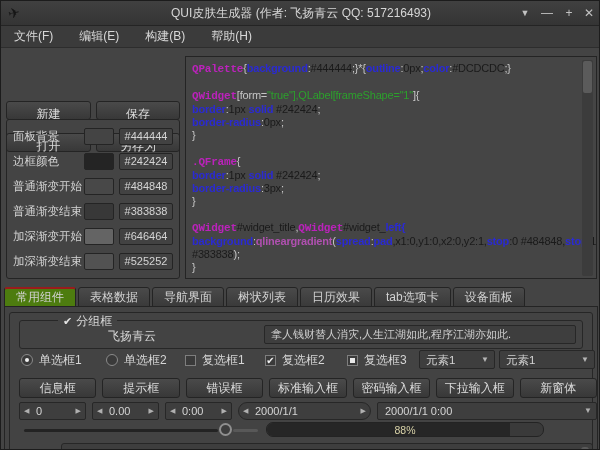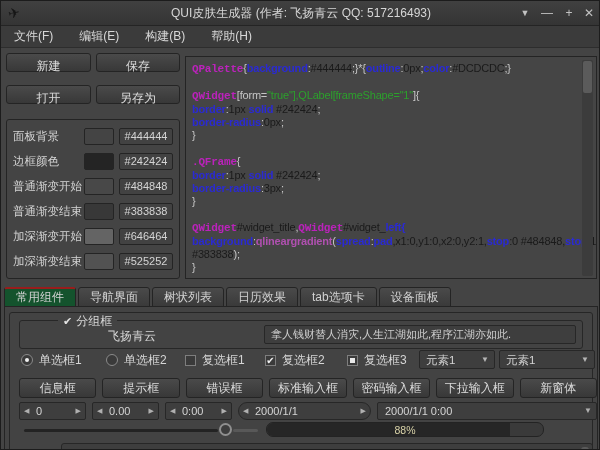--- a/index.html
+++ b/index.html
@@ -24,21 +24,21 @@
   .wb-max { right:22px; }
   .wb-close { right:2px; }
   
   .menubar { position:absolute; left:0; top:25px; width:600px; height:22px;
     background:#3b3b3b; border-bottom:1px solid #2d2d2d; }
   .menu-item { display:inline-block; padding:0 13px; line-height:21px; font-size:12px; color:#d8d8d8; }
   
   .btn { background:linear-gradient(#4a4a4a,#383838); border:1px solid #242424;
     border-radius:3px; color:#DCDCDC; font-size:12px; text-align:center; cursor:default; }
   
-  .file-btn { position:absolute; height:19px; line-height:25px; }
+  .file-btn { position:absolute; height:19px; line-height:25px;margin-top:48px; }
   #color-frame { position:absolute; left:5px; top:118px; width:174px; height:160px;
     border:1px solid #242424; border-radius:3px; display:flex; flex-direction:column;
     justify-content:space-between; padding:7px 6px; }
   .color-row { display:flex; align-items:center; height:18px; }
   .clabel { flex:1; font-size:11.5px; color:#d4d4d4; white-space:nowrap; }
   .swatch { width:30px; height:17px; border:1px solid #242424; border-radius:2px; }
   .chex { width:54px; height:17px; margin-left:5px; border:1px solid #242424; border-radius:2px;
     background:#424242; font-size:11px; line-height:15px; text-align:center; color:#d4d4d4; }
   
   #editor { position:absolute; left:184px; top:55px; width:412px; height:223px;
@@ -53,21 +53,21 @@
   .tk-e { color:#b050b0; font-weight:bold; }
   #ed-scroll { position:absolute; right:3px; top:3px; width:11px; height:216px;
     background:#3c3c3c; border-radius:2px; }
   #ed-thumb { position:absolute; left:1px; top:1px; width:9px; height:32px;
     background:#5b5b5b; border-radius:2px; }
   
   #tabs { position:absolute; left:3px; top:286px; height:20px; display:flex; }
   .tab { padding:0 11px; margin-right:2px; line-height:18px; font-size:12px; color:#d2d2d2;
     background:linear-gradient(#4a4a4a,#3a3a3a); border:1px solid #242424;
     border-top-left-radius:3px; border-top-right-radius:3px; height:20px; }
-  .tab.active { background:#14532d; border-top:2px solid #991c1c; border-bottom:1px solid #3e3e3e;
+  .tab.active { background:#4d7c0f; border-top:2px solid #991c1c; border-bottom:1px solid #3e3e3e;
     line-height:17px; }
   #pane { position:absolute; left:3px; top:305px; width:594px; height:150px;
     border:1px solid #242424; background:#434343; }
   #inner-frame { position:absolute; left:8px; top:311px; width:584px; height:145px;
     border:1px solid #262626; border-radius:3px; }
   
   #groupbox { position:absolute; left:18px; top:319px; width:564px; height:29px;
     border:1px solid #272727; border-radius:3px; }
   #gb-title { position:absolute; left:38px; top:-8px; background:#434343; padding:0 5px;
     font-size:12px; color:#d8d8d8; }
@@ -196,20 +196,21 @@
         <div class="code-line"><span class="tk-n">}</span></div>
         <div class="code-line">&nbsp;</div>
       </div>
     <div id="ed-scroll">
       <div id="ed-thumb"></div>
     </div>
   </div>
 
   <div id="tabs">
       <div class="tab active">常用组件</div>
+      <div class="tab">表格数据</div>
       <div class="tab">导航界面</div>
       <div class="tab">树状列表</div>
       <div class="tab">日历效果</div>
       <div class="tab">tab选项卡</div>
       <div class="tab">设备面板</div>
     </div>
   <div id="pane"></div>
   <div id="inner-frame"></div>
 
   <div id="groupbox">

